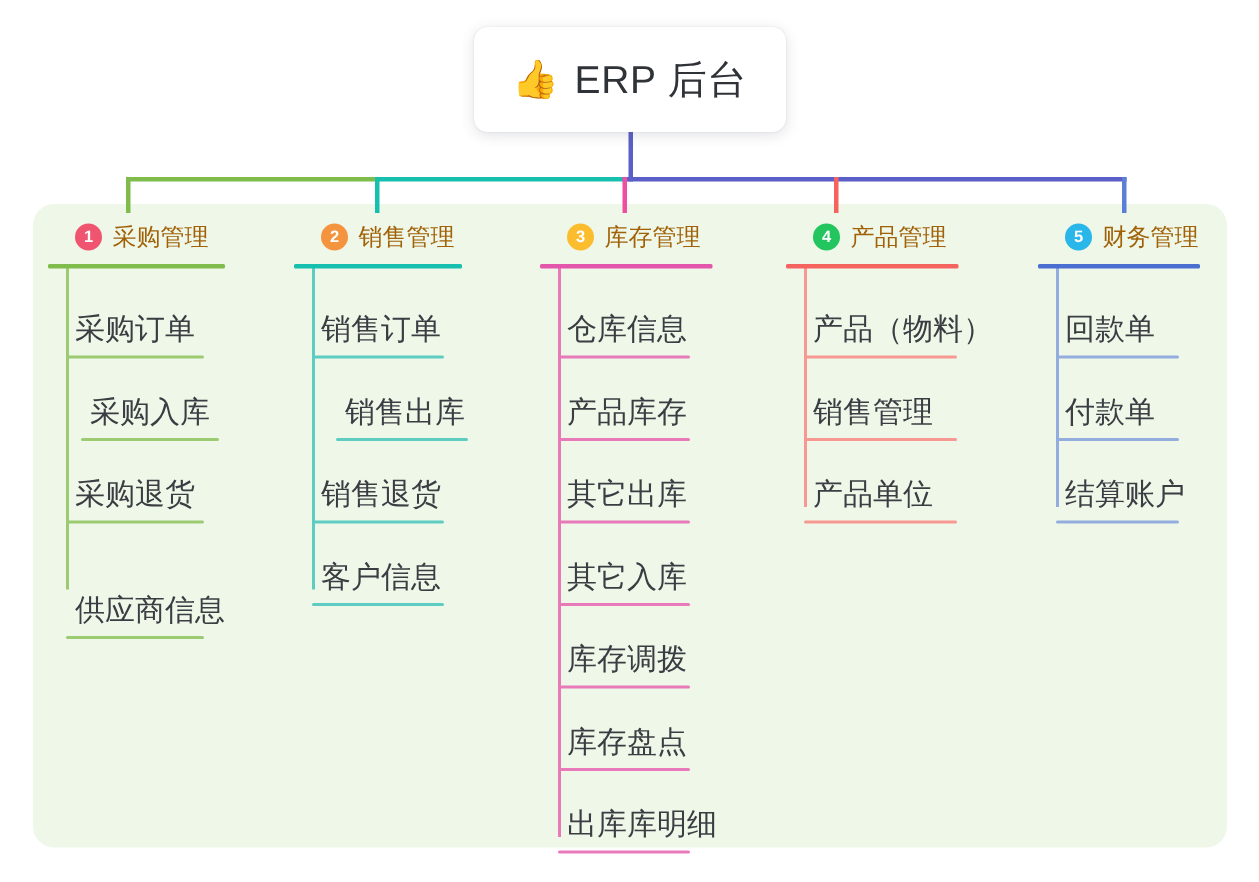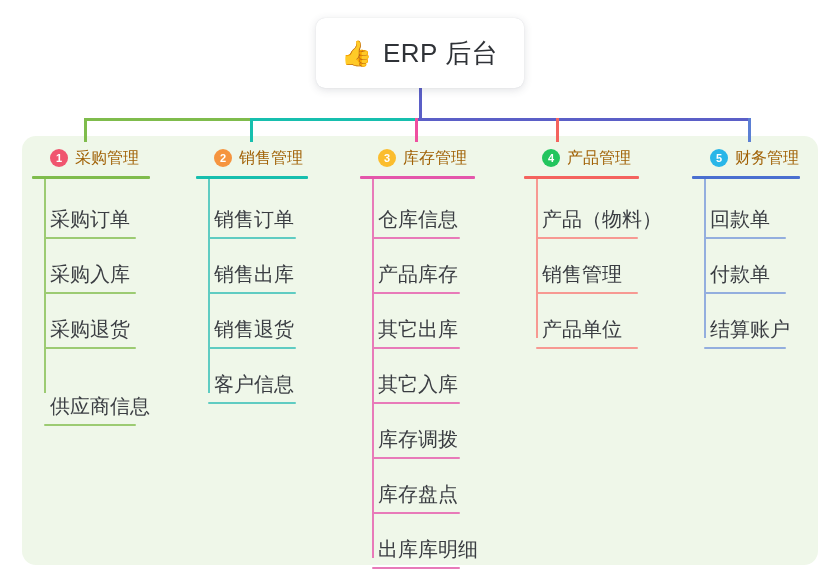--- a/index.html
+++ b/index.html
@@ -154,21 +154,21 @@
         <div class="col-head">
           <span class="badge" style="background: rgb(240, 85, 111);">1</span>
           <span class="col-title">采购管理</span>
         </div>
         <div class="col-rule" style="width: 118px; margin-left: 0px; background: rgb(127, 188, 76);"></div>
       </div>
       <div class="leaf" style="left: 44px; top: 206px;">
         <span class="leaf-label">采购订单</span>
         <div class="leaf-rule" style="width: 92px; background: rgb(156, 203, 114);"></div>
       </div>
-      <div class="leaf" style="left: 44px; top: 261px;">
+      <div class="leaf" style="left: 44px; top: 261px; padding-left: 10px;">
         <span class="leaf-label">采购入库</span>
         <div class="leaf-rule" style="width: 92px; background: rgb(156, 203, 114);"></div>
       </div>
       <div class="leaf" style="left: 44px; top: 316px;">
         <span class="leaf-label">采购退货</span>
         <div class="leaf-rule" style="width: 92px; background: rgb(156, 203, 114);"></div>
       </div>
       <div class="leaf" style="left: 44px; top: 393px;">
         <span class="leaf-label">供应商信息</span>
         <div class="leaf-rule" style="width: 92px; background: rgb(156, 203, 114);"></div>
@@ -177,21 +177,21 @@
         <div class="col-head">
           <span class="badge" style="background: rgb(245, 148, 63);">2</span>
           <span class="col-title">销售管理</span>
         </div>
         <div class="col-rule" style="width: 112px; margin-left: 0px; background: rgb(23, 191, 174);"></div>
       </div>
       <div class="leaf" style="left: 208px; top: 206px;">
         <span class="leaf-label">销售订单</span>
         <div class="leaf-rule" style="width: 88px; background: rgb(95, 204, 194);"></div>
       </div>
-      <div class="leaf" style="left: 208px; top: 261px;">
+      <div class="leaf" style="left: 208px; top: 261px; padding-left: 16px;">
         <span class="leaf-label">销售出库</span>
         <div class="leaf-rule" style="width: 88px; background: rgb(95, 204, 194);"></div>
       </div>
       <div class="leaf" style="left: 208px; top: 316px;">
         <span class="leaf-label">销售退货</span>
         <div class="leaf-rule" style="width: 88px; background: rgb(95, 204, 194);"></div>
       </div>
       <div class="leaf" style="left: 208px; top: 371px;">
         <span class="leaf-label">客户信息</span>
         <div class="leaf-rule" style="width: 88px; background: rgb(95, 204, 194);"></div>

